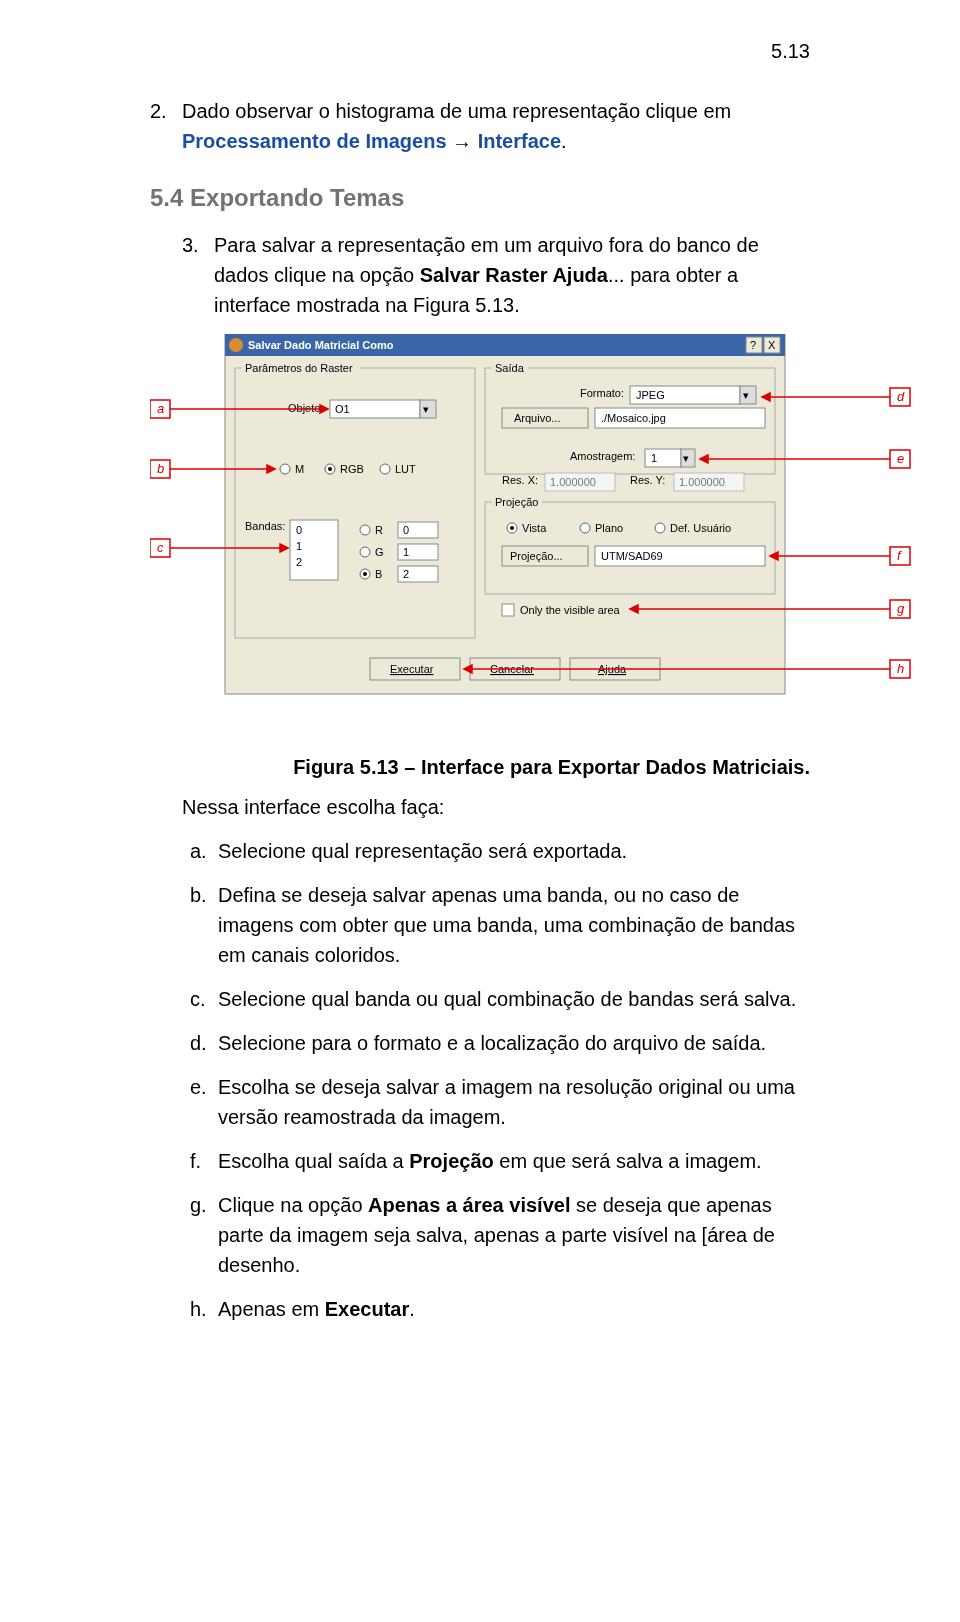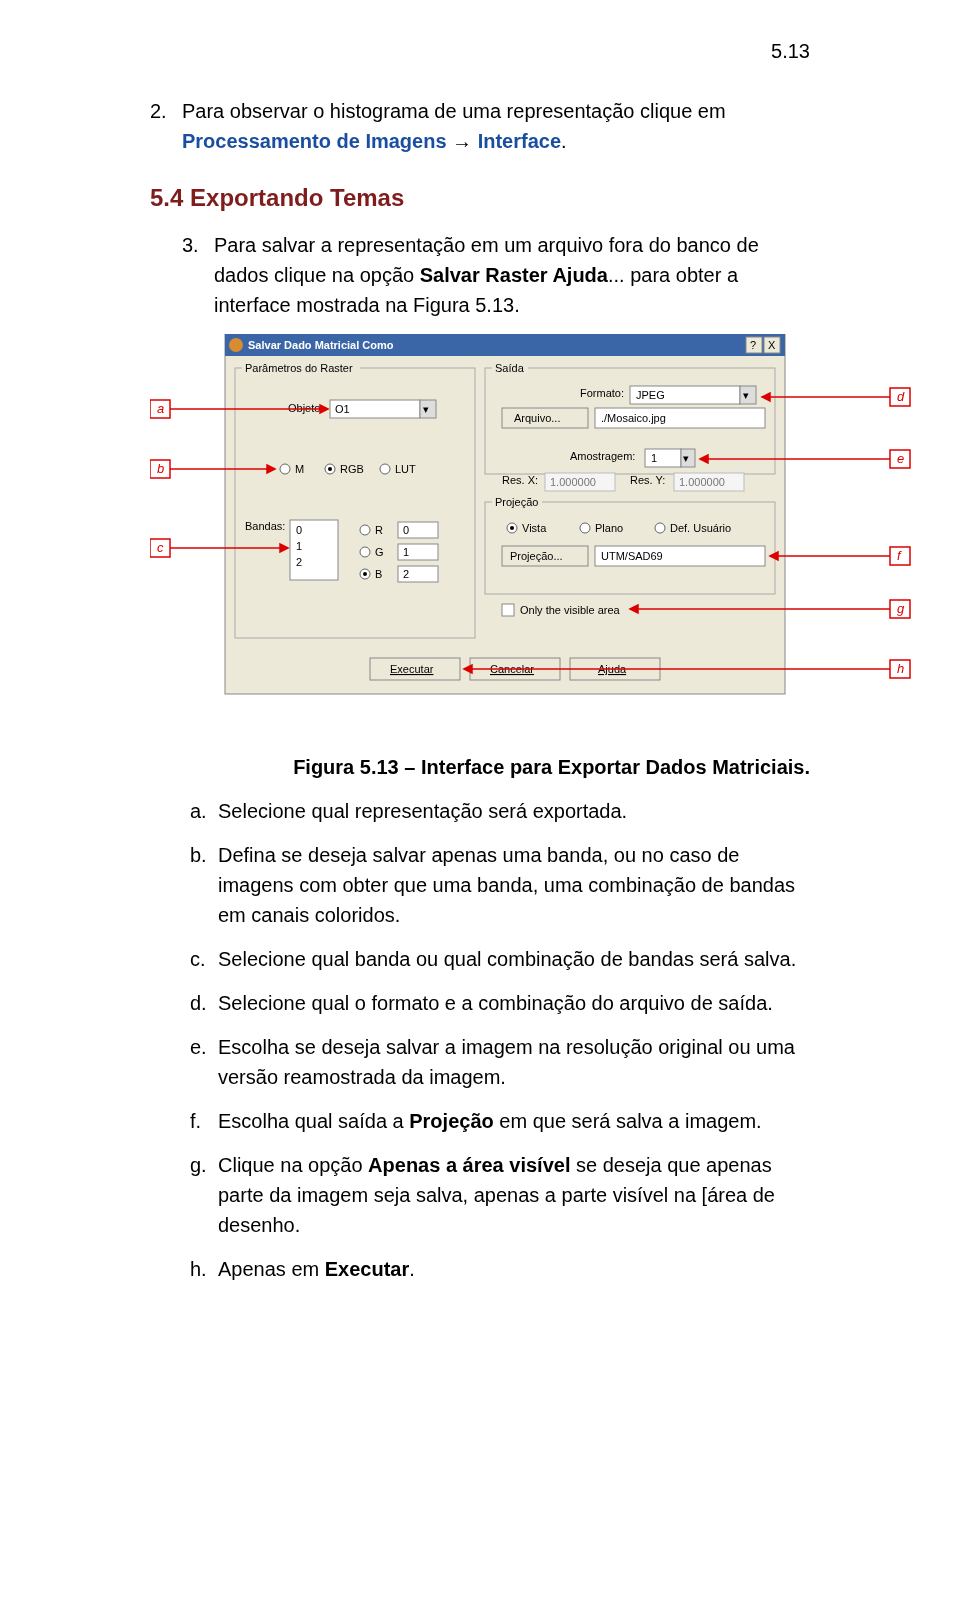--- a/index.html
+++ b/index.html
@@ -4,39 +4,39 @@
 <style>
 html,body{margin:0;padding:0;background:#fff;font-family:Arial,Helvetica,sans-serif;color:#000;font-size:20px;line-height:1.5}
 .page{width:828px;min-height:1622px;margin:0 auto;padding:36px 84px 60px;box-sizing:border-box;position:relative}
 .pagenum{position:absolute;top:36px;right:84px;font-size:20px}
 .block{margin-top:60px}
 .olitem{display:flex;margin:14px 0}
 .olitem .num{width:32px;flex:0 0 auto}
 .olitem .txt{flex:1}
 .bold{font-weight:bold}
 .link{color:#1a4ea0}
-.h2{color:#7f1d1d;font-size:24px;font-weight:bold;margin:24px 0 10px}
+.h2{color:#737373;font-size:24px;font-weight:bold;margin:24px 0 10px}
 .figwrap{margin:7px auto 10px;position:relative;width:780px;height:400px}
 .figwrap svg{display:block}
 .caption{text-align:right;font-weight:bold;margin:18px 0 10px}
 .subol{margin-left:40px}
 .subol .olitem .num{width:28px}
 .indent{margin-left:32px}
 </style>
 </head>
 <body>
 
 <div class="page">
   <div class="pagenum">5.13</div>
 
   <div class="block">
     <div class="olitem">
       <div class="num">2.</div>
       <div class="txt">
-        <span>Para observar o histograma de uma representação clique em </span><span class="bold link">Processamento de Imagens</span><span> → </span><span class="bold link">Interface</span><span>.</span>
+        <span>Dado observar o histograma de uma representação clique em </span><span class="bold link">Processamento de Imagens</span><span> → </span><span class="bold link">Interface</span><span>.</span>
       </div>
     </div>
   </div>
 
   <div class="h2">5.4  Exportando Temas</div>
 
   <div class="olitem indent">
     <div class="num">3.</div>
     <div class="txt">
       <span>Para salvar a representação em um arquivo fora do banco de dados clique na opção </span><span class="bold">Salvar Raster Ajuda</span><span>... para obter a interface mostrada na Figura 5.13.</span>
@@ -183,37 +183,38 @@
         <text x="747" y="129">e</text>
         <text x="747" y="226">f</text>
         <text x="747" y="279">g</text>
         <text x="747" y="339">h</text>
       </g>
     </svg>
   </div>
 
   <div class="caption">Figura 5.13 – Interface para Exportar Dados Matriciais.</div>
 
+  <div class="indent">Nessa interface escolha faça:</div>
 
   <div class="subol">
     <div class="olitem">
         <div class="num">a.</div>
         <div class="txt">Selecione qual representação será exportada.</div>
       </div>
     <div class="olitem">
         <div class="num">b.</div>
         <div class="txt">Defina se deseja salvar apenas uma banda, ou no caso de imagens com obter que uma banda, uma combinação de bandas em canais coloridos.</div>
       </div>
     <div class="olitem">
         <div class="num">c.</div>
         <div class="txt">Selecione qual banda ou qual combinação de bandas será salva.</div>
       </div>
     <div class="olitem">
         <div class="num">d.</div>
-        <div class="txt">Selecione qual o formato e a combinação do arquivo de saída.</div>
+        <div class="txt">Selecione para o formato e a localização do arquivo de saída.</div>
       </div>
     <div class="olitem">
         <div class="num">e.</div>
         <div class="txt">Escolha se deseja salvar a imagem na resolução original ou uma versão reamostrada da imagem.</div>
       </div>
     <div class="olitem">
         <div class="num">f.</div>
         <div class="txt"><span>Escolha qual saída a </span><span class="bold">Projeção</span><span> em que será salva a imagem.</span></div>
       </div>
     <div class="olitem">

